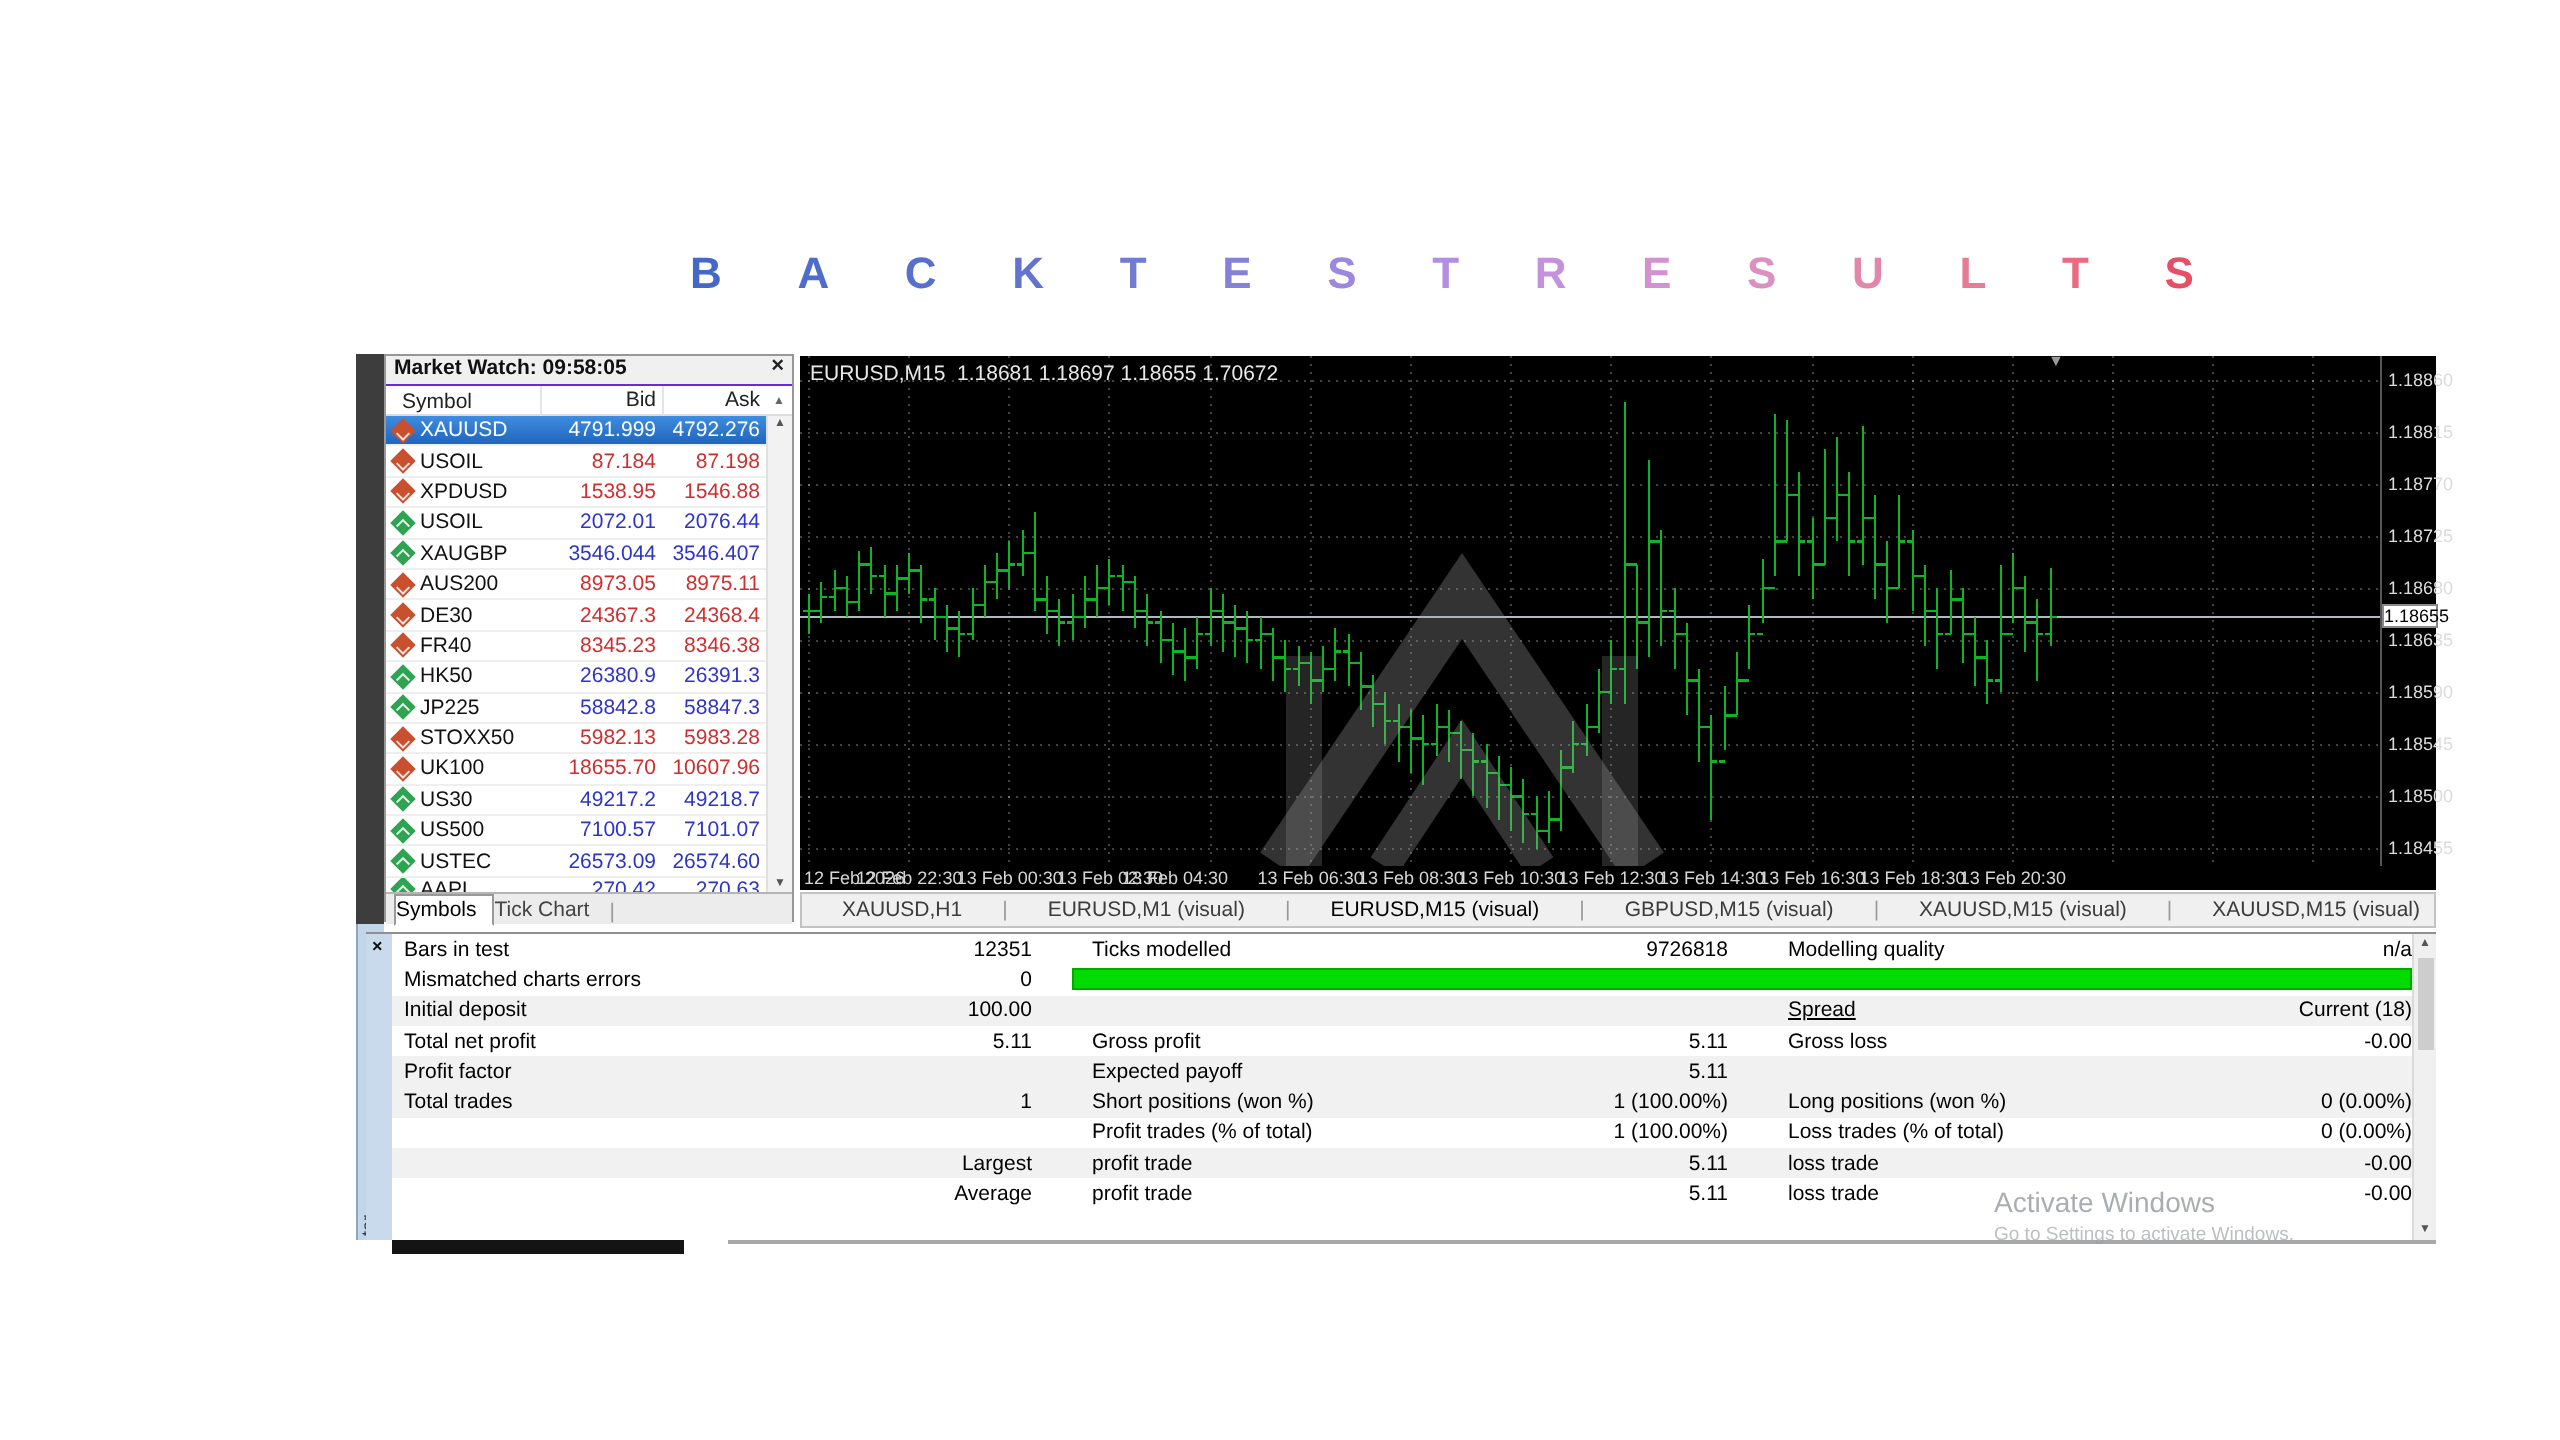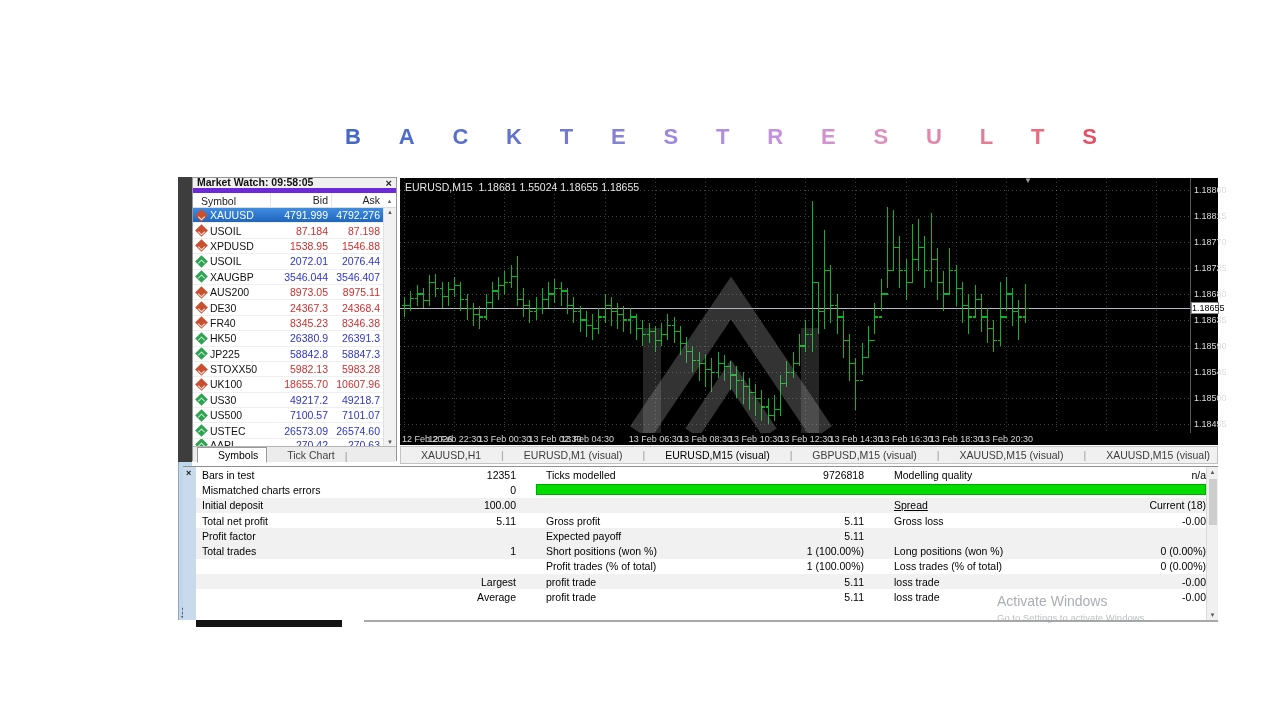--- a/index.html
+++ b/index.html
@@ -15,22 +15,22 @@
   
   .left-strip { position:absolute; left:178px; top:177px; width:14px; height:443px; }
   .left-strip .dark { position:absolute; top:0; left:0; right:0; height:285px; background:#3d3d3d; }
   .left-strip .blue { position:absolute; top:285px; left:0; right:0; bottom:0; background:#c2d6ea; border-left:1px solid #8fa8c0; }
   .left-strip .vlabel { position:absolute; left:1px; bottom:2px; width:12px; height:34px; overflow:hidden;
     color:#333; font-size:9px; writing-mode:vertical-rl; transform:rotate(180deg); }
 
   
   .mw { position:absolute; left:192px; top:177px; width:205px; height:284px;
     background:#fff; border:1px solid #979797; font-size:10.5px; color:#111; }
-  .mw-titlebar { height:15px; background:#f0f0f0; border-bottom:5px solid #6d28d9;
-    display:flex; align-items:flex-end; padding:0 4px; font-weight:bold; font-size:10.5px;gap:44px; }
+  .mw-titlebar { height:15px; background:#f0f0f0; border-bottom:1px solid #6d28d9;
+    display:flex; align-items:flex-start; padding:0 4px; font-weight:bold; font-size:10.5px;gap:44px; }
   .mw-titlebar .ttl { flex:1; }
   .mw-titlebar .x { font-weight:bold; color:#222; cursor:default; font-size:11px; line-height:10px; }
   .mw-head { height:15px; display:grid; grid-template-columns:1fr 61px 52px 13px; align-items:center;
     border-bottom:1px solid #dcdcdc; color:#222; }
   .mw-head .h1 { padding-left:8px; }
   .mw-head .h2,.mw-head .h3 { text-align:right; padding-right:3px; border-left:1px solid #e4e4e4; height:100%; line-height:15px; }
   .mw-head .sc { text-align:center; color:#666; font-size:6px; }
   .mw-body { position:relative; height:238px; overflow:hidden; }
   .mw-rows { position:absolute; left:0; top:0; right:13px; }
   .mw-row { display:grid; grid-template-columns:17px 1fr 62px 52px; height:15.4px; align-items:center;
@@ -45,21 +45,21 @@
   .mw-ic { width:9px; height:9px; margin-left:4px; transform:rotate(45deg); position:relative; }
   .mw-ic.down { background:#c9502f; }
   .mw-ic.up { background:#2ea352; }
   .mw-ic:after { content:""; position:absolute; left:2.5px; top:2.5px; width:4px; height:4px;
     border:1px solid rgba(255,255,255,.85); border-top:none; border-left:none; }
   .mw-ic.up:after { border:1px solid rgba(255,255,255,.85); border-bottom:none; border-right:none; }
   .mw-scroll { position:absolute; right:0; top:0; width:13px; height:238px; background:#f2f2f2; border-left:1px solid #e0e0e0; }
   .mw-scroll .up { position:absolute; top:1px; left:0; right:0; text-align:center; font-size:6px; color:#555; }
   .mw-scroll .dn { position:absolute; bottom:1px; left:0; right:0; text-align:center; font-size:6px; color:#555; }
   .mw-tabs { height:16px; background:#ececec; border-top:1px solid #b5b5b5; display:flex; align-items:flex-end; font-size:10.5px; }
-  .mw-tab { padding:1px 8px 1px 20px; color:#444; }
+  .mw-tab { padding:1px 8px 1px 0; color:#444; }
   .mw-tab.active { background:#fff; border:1px solid #999; border-bottom:1px solid #fff; color:#000; margin-left:4px; position:relative; top:1px; }
   .mw-tab-sep { color:#999; padding:0 2px; }
 
   
   .chart { position:absolute; left:400px; top:178px; width:818px; height:267px; background:#000; }
   .plot { position:absolute; left:0; top:0; width:790px; height:255px; overflow:hidden; }
   .ohlc { position:absolute; left:5px; top:3px; color:#e8e8e8; font-size:10.5px; z-index:5; white-space:pre; }
   .axis { position:absolute; left:790px; top:0; width:28px; height:255px; border-left:1px solid #555; }
   .ax-lbl { position:absolute; left:3px; color:#dcdcdc; font-size:9px; }
   .ax-cur { position:absolute; left:0px; width:28px; background:#fff; color:#000; font-size:9px; text-align:center;
@@ -583,21 +583,21 @@
           <line x1="612.5" y1="110.11363636363255" x2="612.5" y2="147.78409090908784" stroke="#0db424" stroke-width="1.2"></line>
           <line x1="609.5" y1="115.90909090908623" x2="612.5" y2="115.90909090908623" stroke="#0db424" stroke-width="1.2"></line>
           <line x1="612.5" y1="133.29545454544723" x2="615.5" y2="133.29545454544723" stroke="#0db424" stroke-width="1.2"></line>
           <line x1="618.5" y1="121.7045454545399" x2="618.5" y2="162.27272727272842" stroke="#0db424" stroke-width="1.2"></line>
           <line x1="615.5" y1="133.29545454544723" x2="618.5" y2="133.29545454544723" stroke="#0db424" stroke-width="1.2"></line>
           <line x1="618.5" y1="139.09090909091378" x2="621.5" y2="139.09090909091378" stroke="#0db424" stroke-width="1.2"></line>
           <line x1="625.5" y1="106.05681818181371" x2="625.5" y2="144.88636363636743" stroke="#0db424" stroke-width="1.2"></line>
           <line x1="622.5" y1="139.09090909091378" x2="625.5" y2="139.09090909091378" stroke="#0db424" stroke-width="1.2"></line>
           <line x1="625.5" y1="130.39772727272685" x2="628.5" y2="130.39772727272685" stroke="#0db424" stroke-width="1.2"></line>
         </svg>
-      <div class="ohlc">EURUSD,M15  1.18681 1.55024 1.18655 1.18655</div>
+      <div class="ohlc">EURUSD,M15  1.18681 1.18697 1.18655 1.70672</div>
       <div class="shift-marker" style="left:624px;">▼</div>
     </div>
     <div class="axis">
         <div class="ax-lbl" style="top: 6.59091px;">1.18860</div>
         <div class="ax-lbl" style="top: 32.6705px;">1.18815</div>
         <div class="ax-lbl" style="top: 58.75px;">1.18770</div>
         <div class="ax-lbl" style="top: 84.8295px;">1.18725</div>
         <div class="ax-lbl" style="top: 110.909px;">1.18680</div>
         <div class="ax-lbl" style="top: 136.989px;">1.18635</div>
         <div class="ax-lbl" style="top: 163.068px;">1.18590</div>

